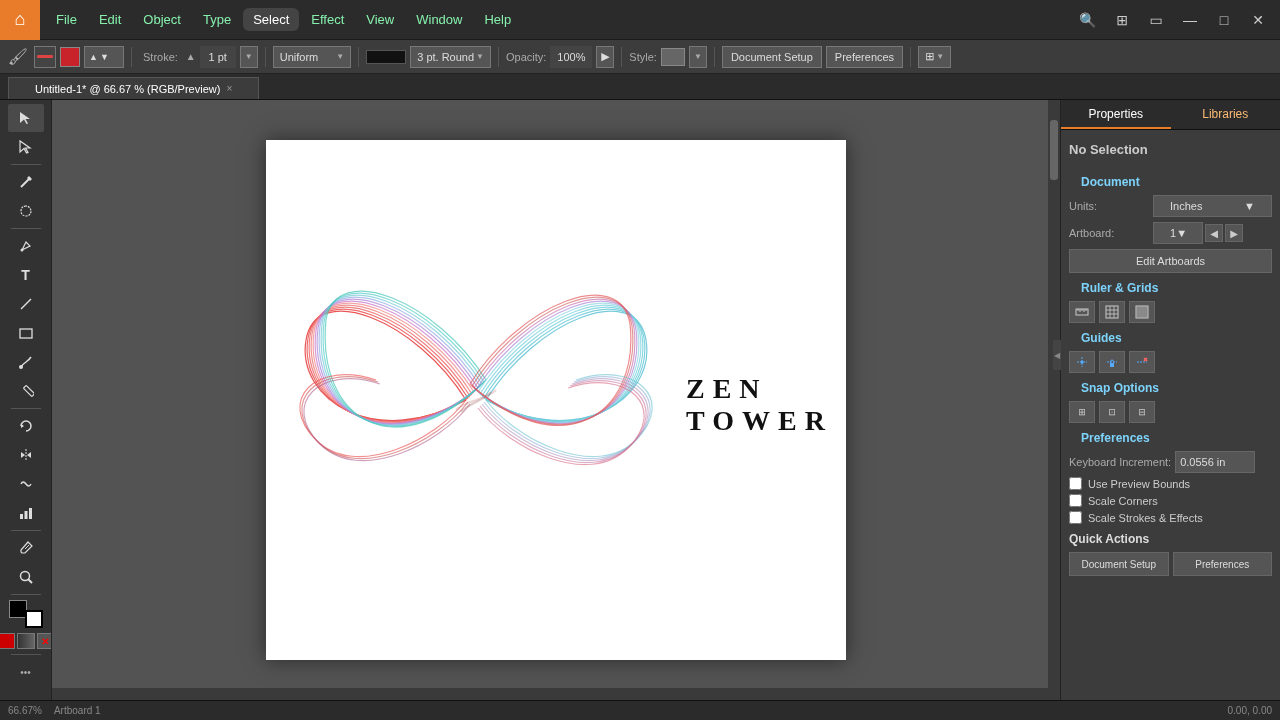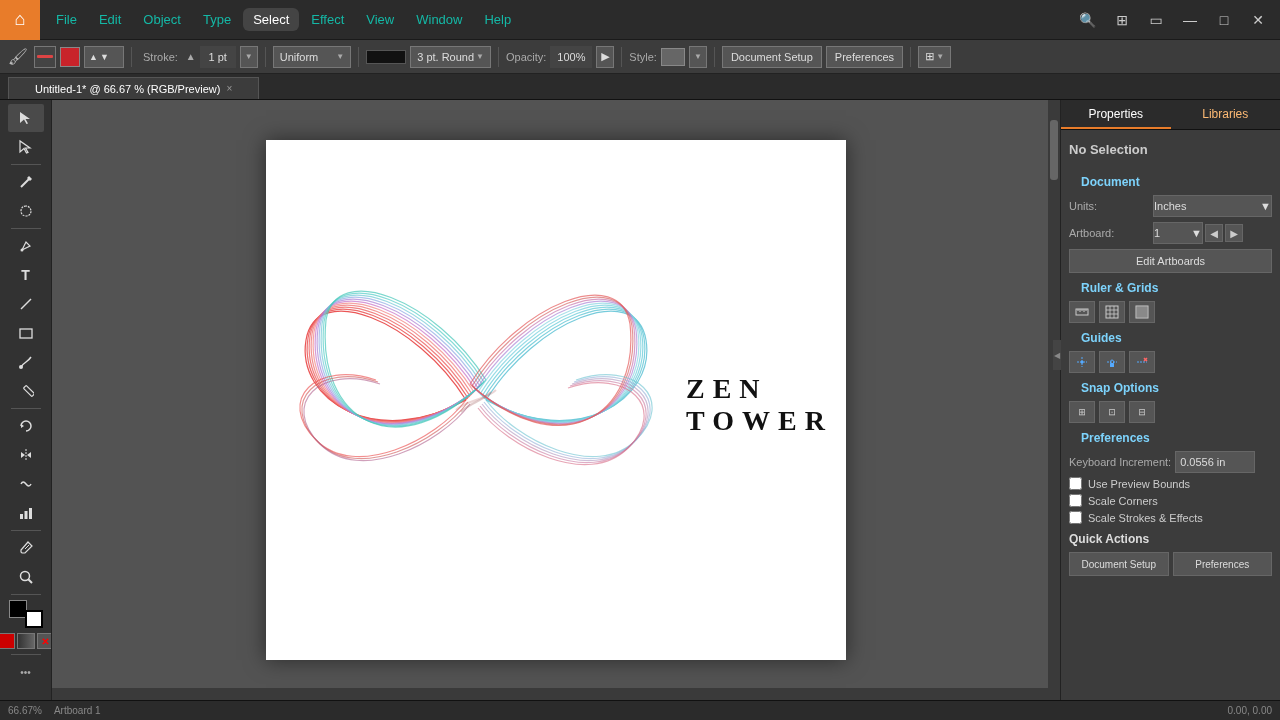--- a/index.html
+++ b/index.html
@@ -11,21 +11,21 @@
       display: flex; align-items: center;
       border-bottom: 1px solid #1a1a1a;
     }
     .home-btn {
       width: 40px; height: 40px; background: #e87c2a;
       display: flex; align-items: center; justify-content: center;
       font-size: 18px; color: white; flex-shrink: 0;
     }
     .menu-items { display: flex; gap: 2px; padding: 0 6px; }
     .menu-item {
-      padding: 4px 10px; color: #14b8a6; cursor: pointer; font-size: 13px;
+      padding: 4px 10px; color: #86efac; cursor: pointer; font-size: 13px;
       border-radius: 2px;
     }
     .menu-item:hover, .menu-item.active { background: #555; color: white; border-radius: 6px; }
     .menu-item.active { background: #444; }
     .menu-right {
       margin-left: auto; display: flex; align-items: center; gap: 6px; padding-right: 8px;
     }
     .menu-icon-btn {
       width: 28px; height: 28px; display: flex; align-items: center; justify-content: center;
       color: #ccc; font-size: 14px; cursor: pointer; border-radius: 2px;
@@ -174,21 +174,21 @@
     .section-title {
       font-size: 12px; color: #7dd3fc; font-weight: bold; margin: 8px 0 6px 0; padding-left: 12px;
     }
 
     .prop-row {
       display: flex; align-items: center; margin-bottom: 5px; gap: 4px;
     }
     .prop-label { font-size: 11px; color: #aaa; min-width: 80px; }
     .prop-select {
       flex: 1; height: 22px; background: #555; border: 1px solid #666;
-      color: #ddd; font-size: 11px; padding: 0 0;
+      color: #ddd; font-size: 11px; padding: 0 16px;
       display: flex; align-items: center; justify-content: space-between;
       cursor: pointer;
       text-align: right;
     }
     .artboard-nav {
       display: flex; align-items: center; gap: 2px;
     }
     .artboard-nav-btn {
       width: 18px; height: 18px; background: #555; border: 1px solid #666;
       display: flex; align-items: center; justify-content: center;

